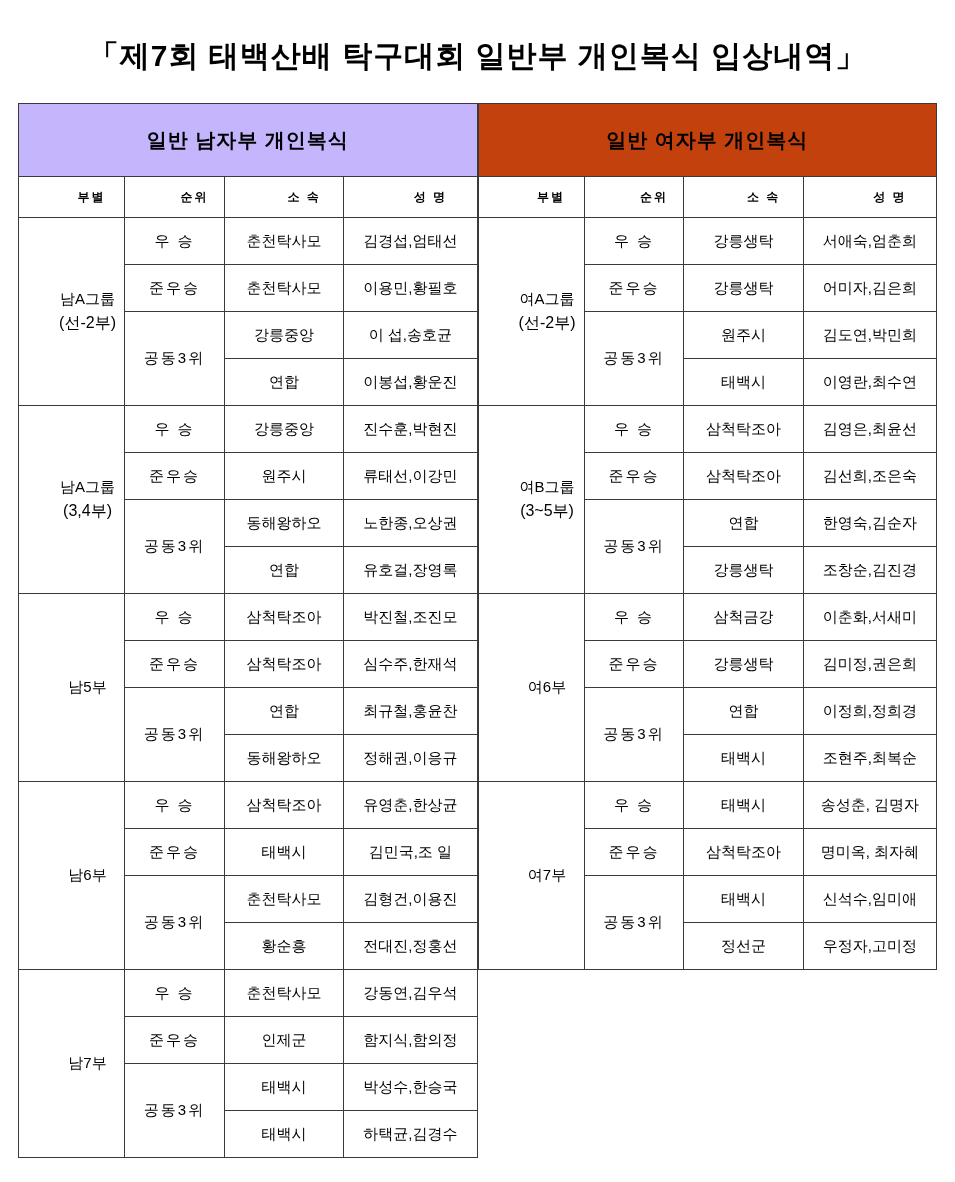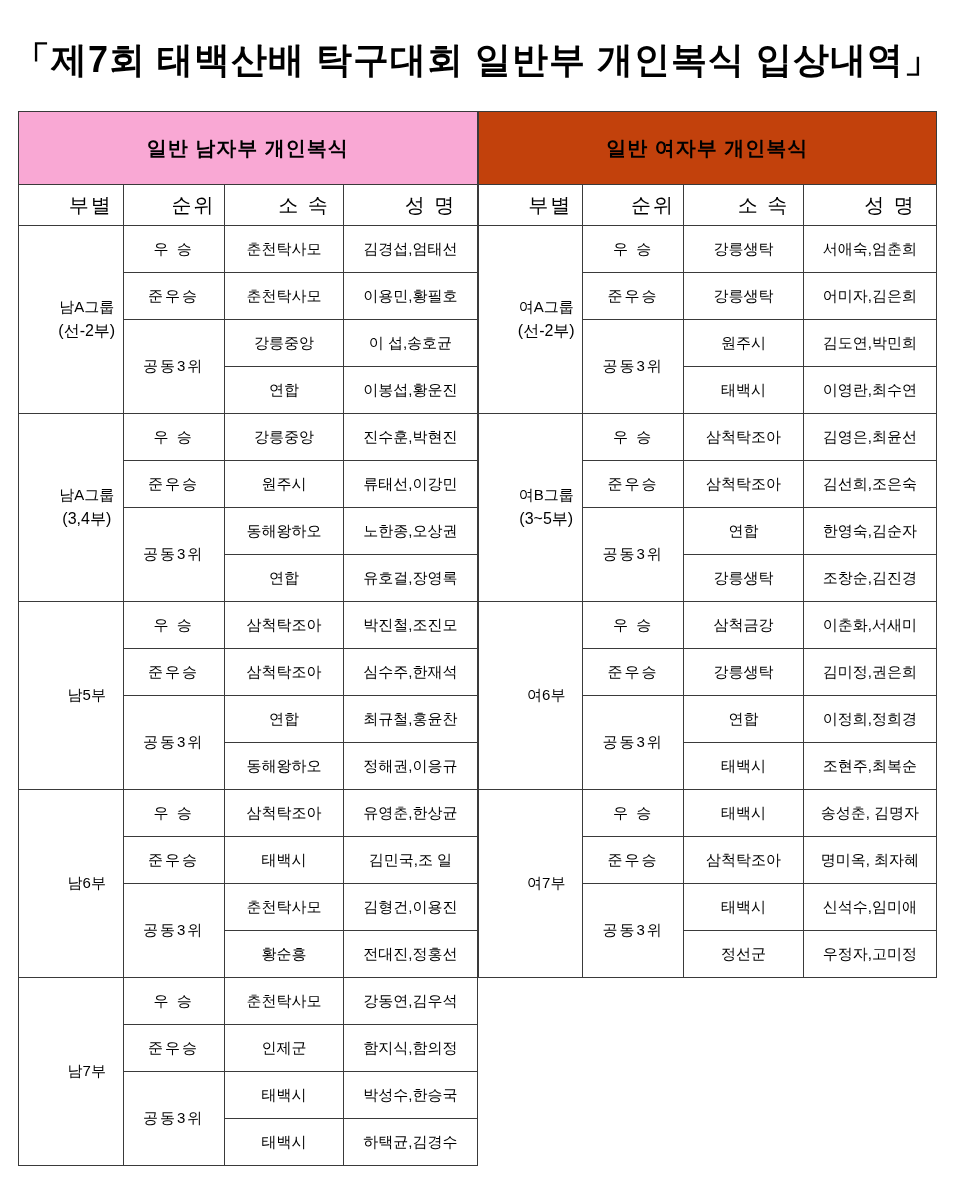--- a/index.html
+++ b/index.html
@@ -15,21 +15,21 @@
     position: relative;
     overflow: hidden;
   }
   .page {
     width: 955px;
     height: 1182px;
     position: relative;
   }
   .title {
     text-align: center;
-    font-size: 36px;
+    font-size: 30px;
     font-weight: bold;
     letter-spacing: 1px;
     padding-top: 36px;
     padding-bottom: 26px;
     color: #000;
   }
   .tables-wrap {
     display: flex;
     justify-content: center;
     align-items: flex-start;
@@ -43,36 +43,36 @@
   td, th {
     border: 1px solid #3a3a3a;
     text-align: center;
     vertical-align: middle;
     font-size: 15px;
     font-weight: normal;
     padding: 0;
     height: 46px;
   }
   .hdr-men {
-    background: #f9a8d4;
+    background: #c4b5fd;
     font-size: 20px;
     font-weight: bold;
     height: 72px;
     letter-spacing: 1px;
   }
   .hdr-women {
     background: #c2410c;
     font-size: 20px;
     font-weight: bold;
     height: 72px;
     letter-spacing: 1px;
   }
   .colhdr td {
-    font-size: 20px;
-    font-weight: normal;
+    font-size: 12px;
+    font-weight: bold;
     height: 40px;
     letter-spacing: 2px;
     padding-left: 40px;
   }
   .grp {
     font-size: 15px;
     line-height: 1.5;
     font-weight: normal;
     padding-left: 32px;
   }

